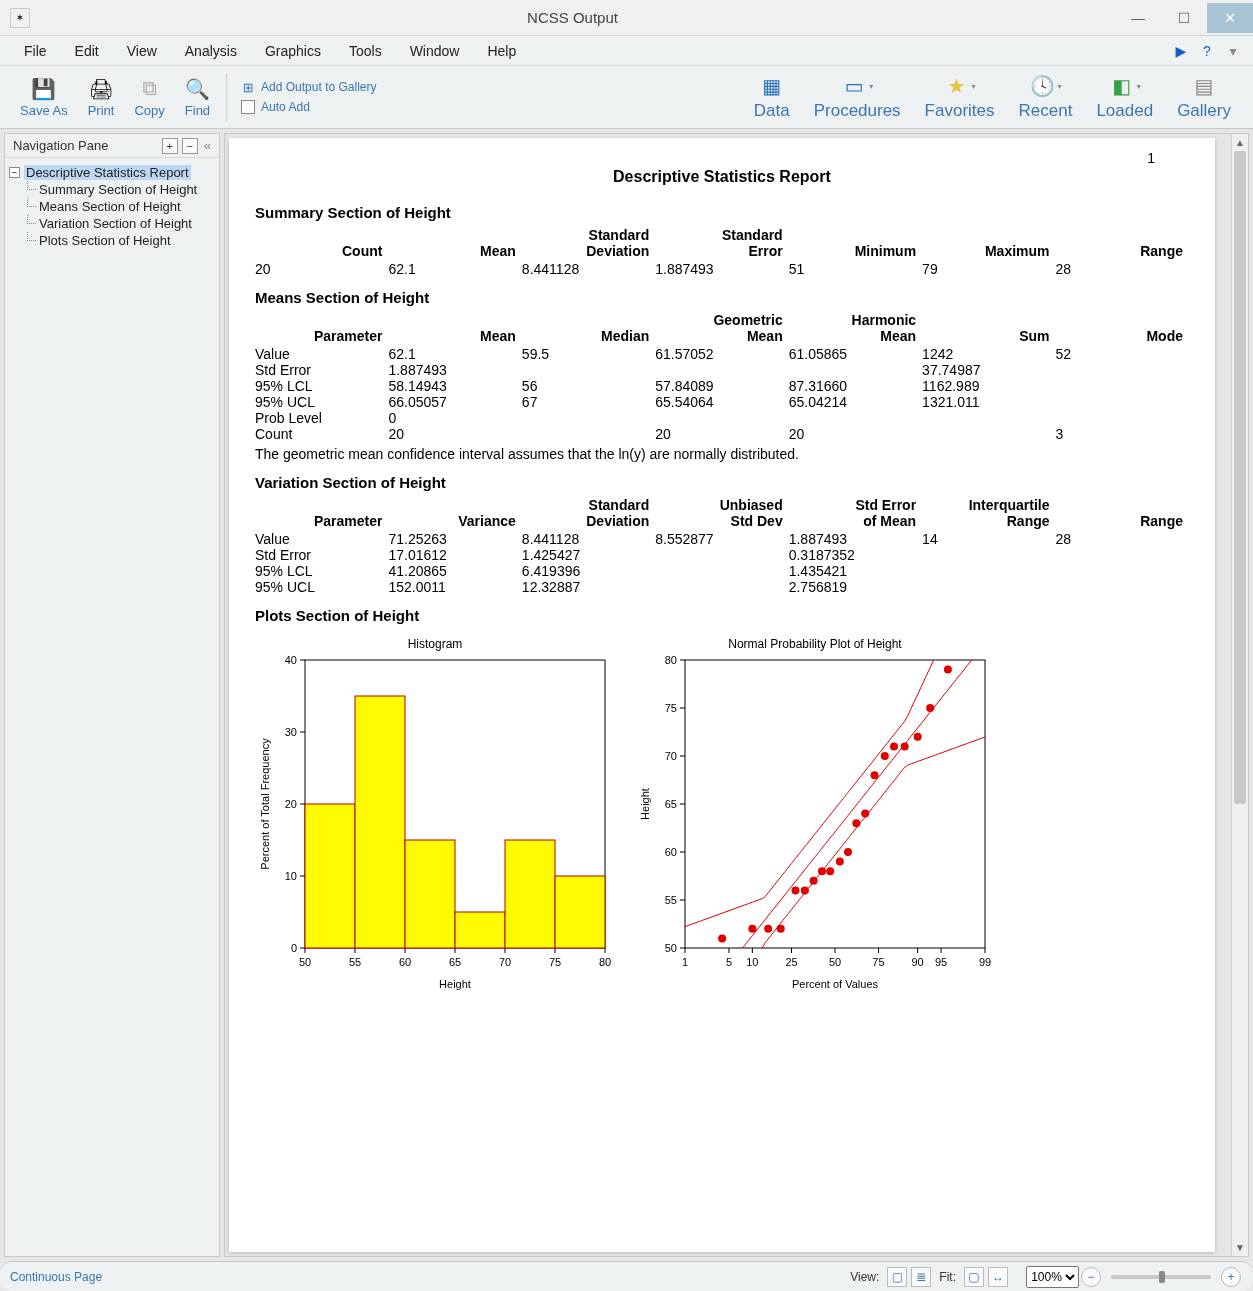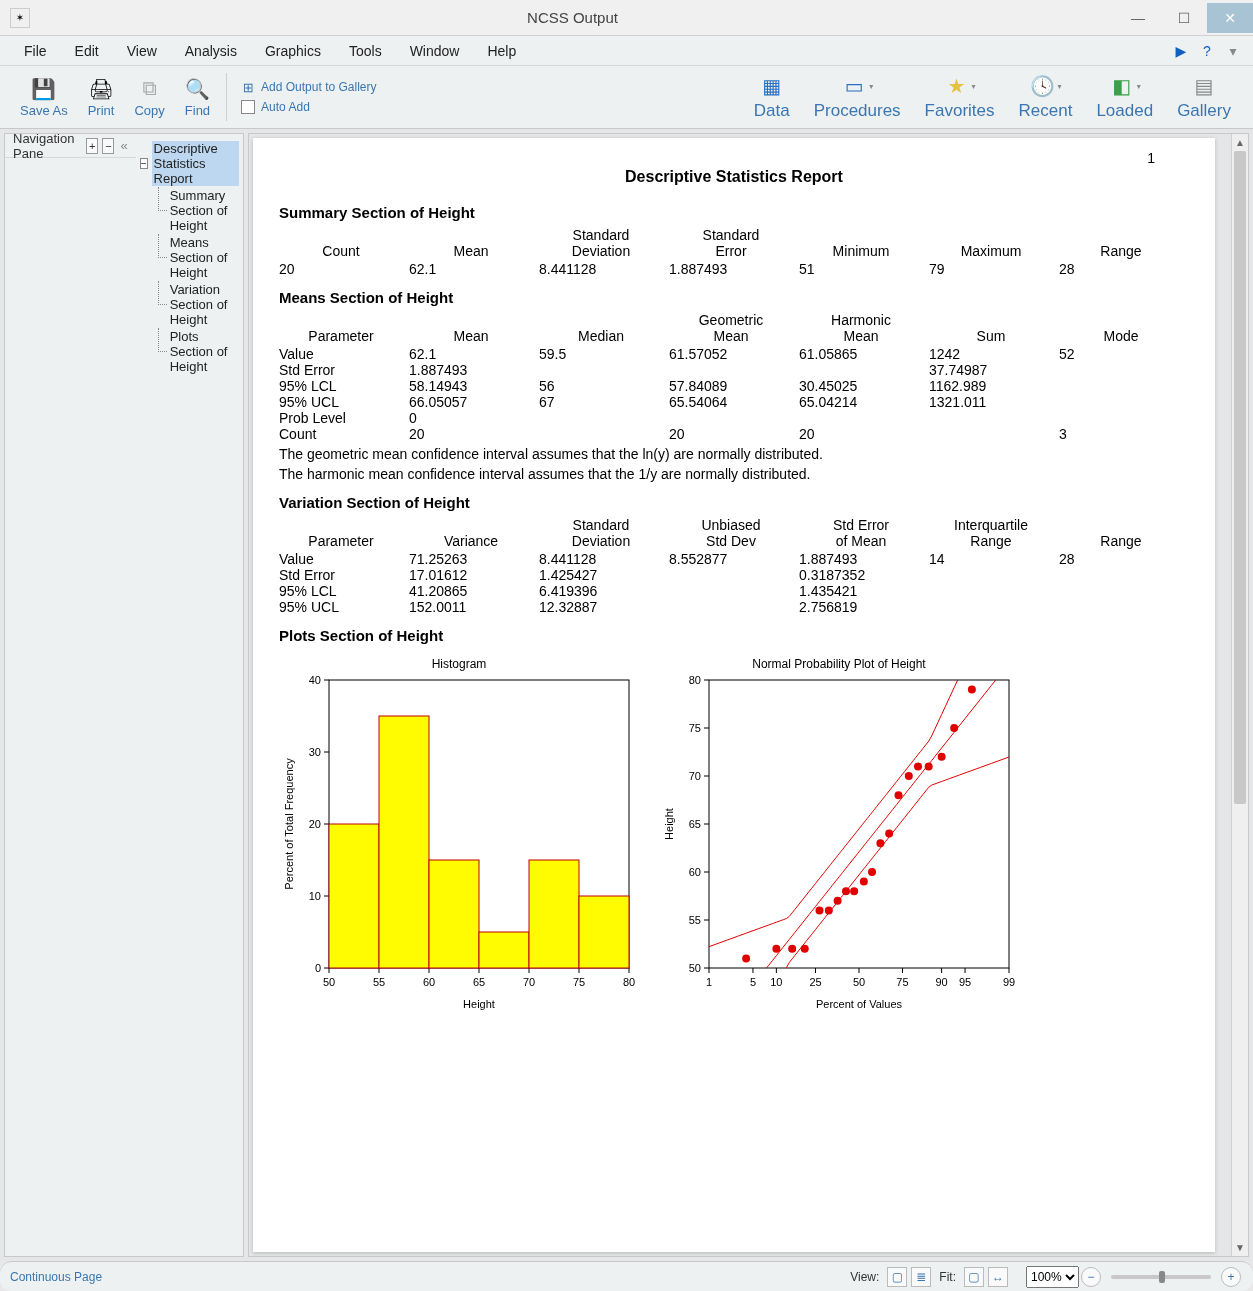--- a/index.html
+++ b/index.html
@@ -32,21 +32,21 @@
 .spacer { flex: 1; }
 .rtbtn { display:flex; flex-direction:column; align-items:center; padding:2px 12px; cursor:pointer; }
 .rtbtn .ico { width:26px; height:26px; display:flex; align-items:center; justify-content:center; font-size:20px;}
 .rtbtn .lbl { font-size:17px; color:#3a76b0; margin-top:2px; }
 .dropmark { font-size:8px; color:#888; margin-left:2px; align-self:center;}
 
 
 .bodyrow { flex: 1; display: flex; overflow: hidden; background:#e4e6e7; padding:4px; gap:4px;}
 
 
-.navpane { width: 240px; background: #eef1f2; border: 1px solid #c8c8c8; display:flex; flex-direction:row; }
+.navpane { width: 216px; background: #eef1f2; border: 1px solid #c8c8c8; display:flex; flex-direction:column; }
 .navhead { height: 24px; display: flex; align-items: center; padding: 0 8px; font-size: 13px; color: #333; border-bottom:1px solid #d8d8d8;}
 .navhead .spacer { flex:1; }
 .navhead .nbtn { width:16px; height:16px; border:1px solid #999; margin-left:4px; display:flex; align-items:center; justify-content:center; font-size:11px; cursor:pointer; background:#fafafa;}
 .navhead .collapse { margin-left:6px; color:#888; cursor:pointer; }
 .tree { padding: 6px 4px; font-size: 13px; color: #222; }
 .treenode { display:flex; align-items:center; gap:4px; padding:1px 0; cursor:pointer; }
 .treenode .tw { width:11px; height:11px; border:1px solid #888; display:flex; align-items:center; justify-content:center; font-size:10px; line-height:1; background:#fff;}
 .treenode.child { padding-left: 30px; position:relative;}
 .treenode.child::before { content:""; position:absolute; left:18px; top:0; bottom:50%; width:8px; border-left:1px dotted #888; border-bottom:1px dotted #888;}
 .treenode.root .label { background:#bcd7ef; padding:0 2px;}
@@ -56,34 +56,34 @@
 .page { flex:1; margin: 4px 16px 4px 4px; background: #fff; box-shadow: 0 1px 4px rgba(0,0,0,0.2); padding: 16px 26px 26px 26px; overflow:hidden; position:relative; }
 .pagenum { position:absolute; top:12px; right:60px; font-size:14px; }
 .scrollbar { width:17px; background:#efefef; display:flex; flex-direction:column; border-left:1px solid #d0d0d0;}
 .scrollbar .arr { height:17px; display:flex; align-items:center; justify-content:center; font-size:10px; color:#666; cursor:pointer;}
 .scrollbar .track { flex:1; position:relative;}
 .scrollbar .thumb { position:absolute; top:0; left:2px; right:2px; height:60%; background:#c8c8c8; border-radius:2px; cursor:pointer;}
 
 .report-title { text-align:center; font-weight:bold; font-size:16px; margin: 14px 0 18px 0;}
 .section-title { font-weight:bold; font-size:15px; margin: 12px 0 6px 0;}
 table.data { border-collapse: collapse; font-size: 14px; width:100%; table-layout:fixed;}
-table.data th { text-align:center; font-weight:normal; padding: 0 6px 2px 0; vertical-align:bottom;}
+table.data th { text-align:right; font-weight:bold; padding: 0 6px 2px 0; vertical-align:bottom;}
 table.data td { text-align:left; padding: 0 6px 0 0; }
 .footnote { font-size:14px; margin-top:4px;}
 
 .plots { display:flex; gap: 20px; margin-top:10px;}
 .plot { position:relative; }
 .plot svg { display:block; }
 
 
 .statusbar { height: 30px; background:#eef1f2; border-top:1px solid #c8c8c8; display:flex; align-items:center; padding:0 10px; font-size:12px; color:#3a76b0;border-radius:12px;}
 .statusbar .spacer { flex:1;}
 .statusbar .sicon { width:20px; height:20px; border:1px solid #bbb; margin:0 2px; display:flex; align-items:center; justify-content:center; font-size:12px; cursor:pointer; background:#fafafa;}
 .statusbar .slabel { margin:0 6px; color:#333;}
-.statusbar select { font-size:12px; height:22px; }
+.statusbar select { font-size:12px; height:22px;text-align:center; }
 .statusbar .zoomtrack { width:100px; height:4px; background:#c8c8c8; margin:0 8px; position:relative; border-radius:2px;}
 .statusbar .zoomthumb { position:absolute; left:48px; top:-4px; width:6px; height:12px; background:#888; border-radius:2px;}
 </style>
 </head>
 <body>
 
 <div class="titlebar">
   <div class="appicon">✶</div>
   <div class="title">NCSS Output</div>
   <div class="winbtns">
@@ -263,21 +263,21 @@
               <td></td>
               <td></td>
               <td>37.74987</td>
               <td></td>
             </tr>
             <tr>
               <td>95% LCL</td>
               <td>58.14943</td>
               <td>56</td>
               <td>57.84089</td>
-              <td>30.45025</td>
+              <td>87.31660</td>
               <td>1162.989</td>
               <td></td>
             </tr>
             <tr>
               <td>95% UCL</td>
               <td>66.05057</td>
               <td>67</td>
               <td>65.54064</td>
               <td>65.04214</td>
               <td>1321.011</td>
@@ -297,21 +297,20 @@
               <td>20</td>
               <td></td>
               <td>20</td>
               <td>20</td>
               <td></td>
               <td>3</td>
             </tr>
           </tbody>
       </table>
       <div class="footnote">The geometric mean confidence interval assumes that the ln(y) are normally distributed.</div>
-      <div class="footnote">The harmonic mean confidence interval assumes that the 1/y are normally distributed.</div>
 
       <div class="section-title">Variation Section of Height</div>
       <table class="data">
         <tbody>
             <tr>
           <th>Parameter</th>
           <th>Variance</th>
           <th><span>Standard<br>Deviation</span></th>
           <th><span>Unbiased<br>Std Dev</span></th>
           <th><span>Std Error<br>of Mean</span></th>

